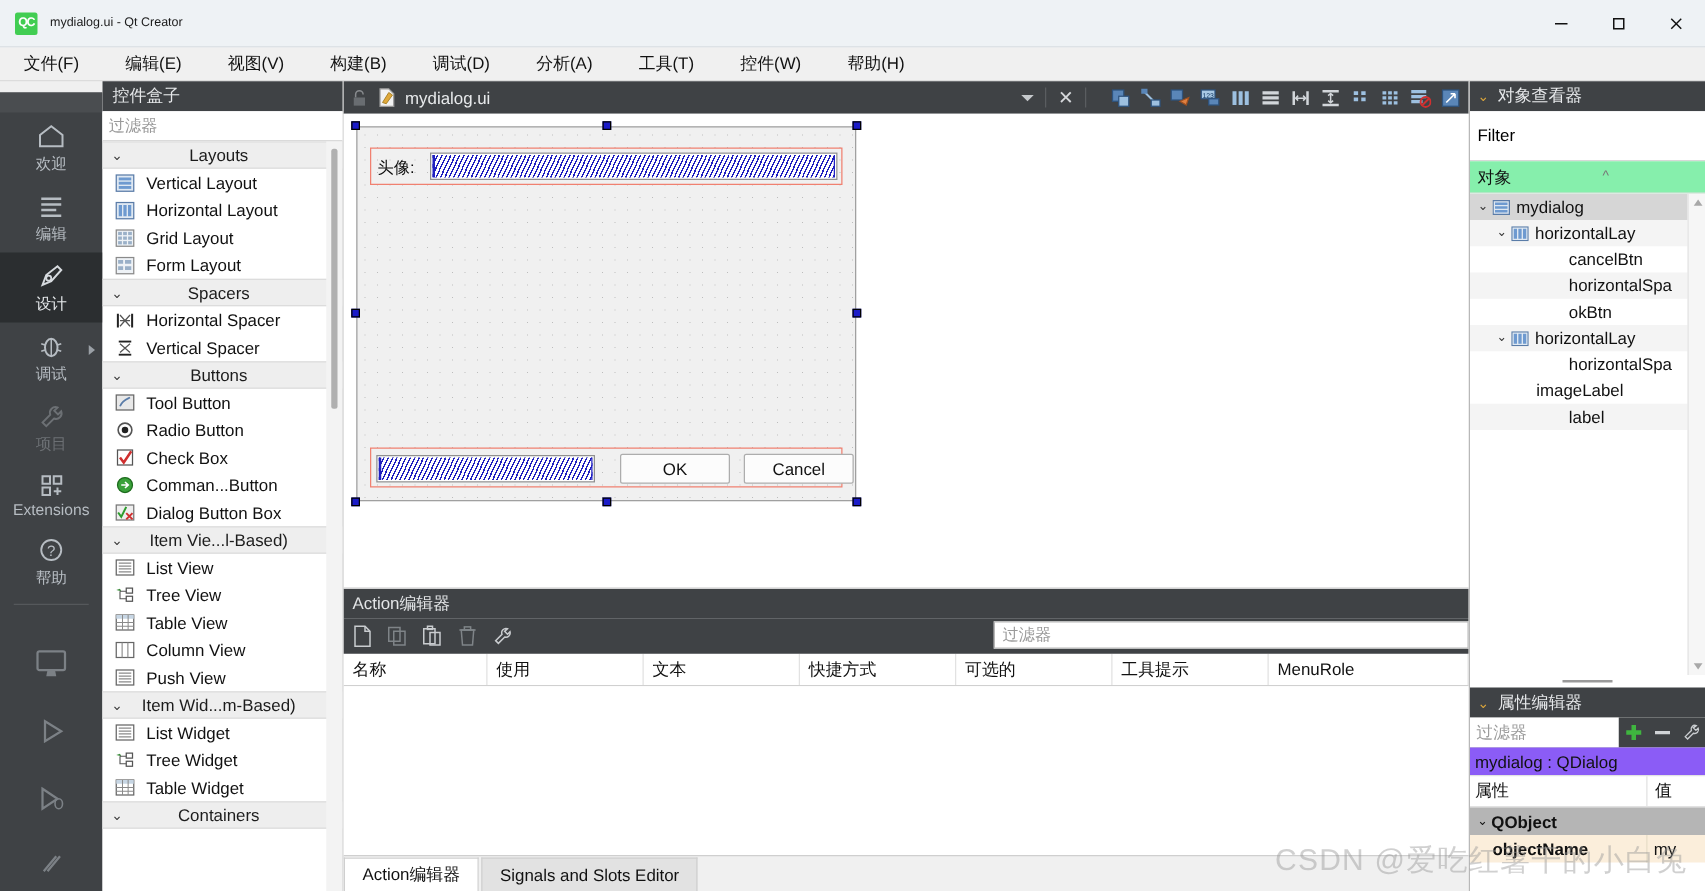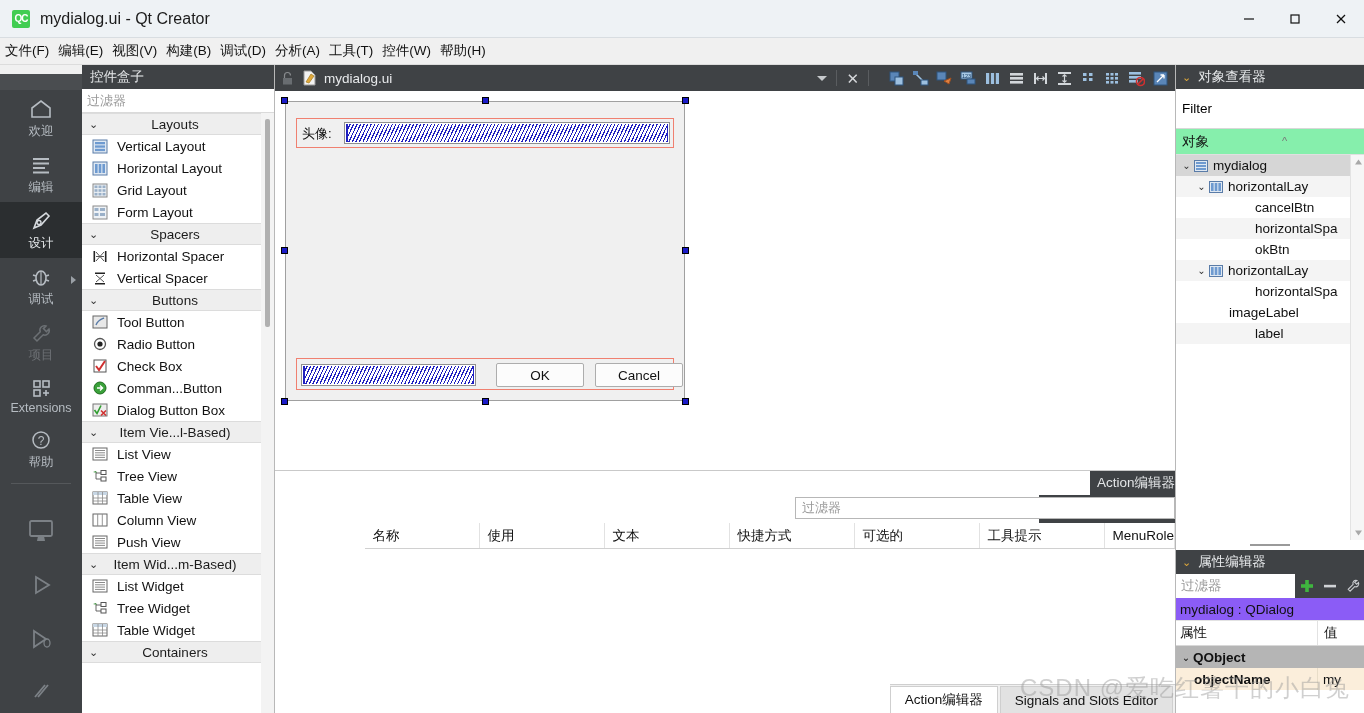--- a/index.html
+++ b/index.html
@@ -16,36 +16,36 @@
     position:absolute; left:0; top:0; width:1364px; height:38px;
     background:#eef2f5; display:flex; align-items:center;
     border-bottom:1px solid #d8dde1;
   }
   .qc-logo {
     width:18px; height:18px; margin-left:12px; margin-right:10px;
     background:#41cd52; border-radius:2px; position:relative;
     color:#fff; font-size:10px; font-weight:bold;
     display:flex; align-items:center; justify-content:center; letter-spacing:-1px;
   }
-  .title-text { font-size:16px; color:#1b1b1b; }
+  .title-text { font-size:10px; color:#1b1b1b; }
   .win-btns { margin-left:auto; display:flex; height:38px; }
   .win-btn {
     width:46px; height:38px; display:flex; align-items:center; justify-content:center;
     font-size:14px; color:#111;
   }
   .win-btn svg { display:block; }
 
   
   .menubar {
     position:absolute; left:0; top:38px; width:1364px; height:27px;
     background:#f0f0f0; display:flex; align-items:center;
     border-bottom:1px solid #dcdcdc;
   }
   .menu-item {
-    font-size:13.5px; color:#121212; padding:3px 4px; margin-left:1px;
+    font-size:13.5px; color:#121212; padding:3px 18px; margin-left:1px;
     white-space:nowrap;
   }
 
   
   .modebar {
     position:absolute; left:0; top:74px; width:82px; height:648px;
     background:#3f4245;
     display:flex; flex-direction:column; align-items:center;
   }
   .modebar-top { height:16px; width:100%; background:#4a4d50; }
@@ -161,21 +161,21 @@
   .hatch-side {
     position:absolute; top:1px; bottom:1px; width:1.5px; background:#2020c0;
   }
   .qbtn {
     background:#fcfcfc; border:1px solid #adadad; border-radius:2px;
     display:flex; align-items:center; justify-content:center;
     font-size:13.5px; color:#111;
   }
 
   
-  .actionpane { flex:1; display:flex; flex-direction:column; background:#fff;align-items:flex-end; }
+  .actionpane { flex:1; display:flex; flex-direction:column; background:#fff; }
   .ap-title {
     height:24px; background:#3f4245; color:#e3e5e7; font-size:13.5px;
     display:flex; align-items:center; padding-left:7px;
   }
   .ap-toolbar {
     height:28px; background:#3f4245; display:flex; align-items:center;
     padding-left:6px; gap:10px; position:relative;
   }
   .ap-tool { width:18px; height:18px; display:flex; align-items:center; justify-content:center;}
   .ap-tool svg { display:block; }

